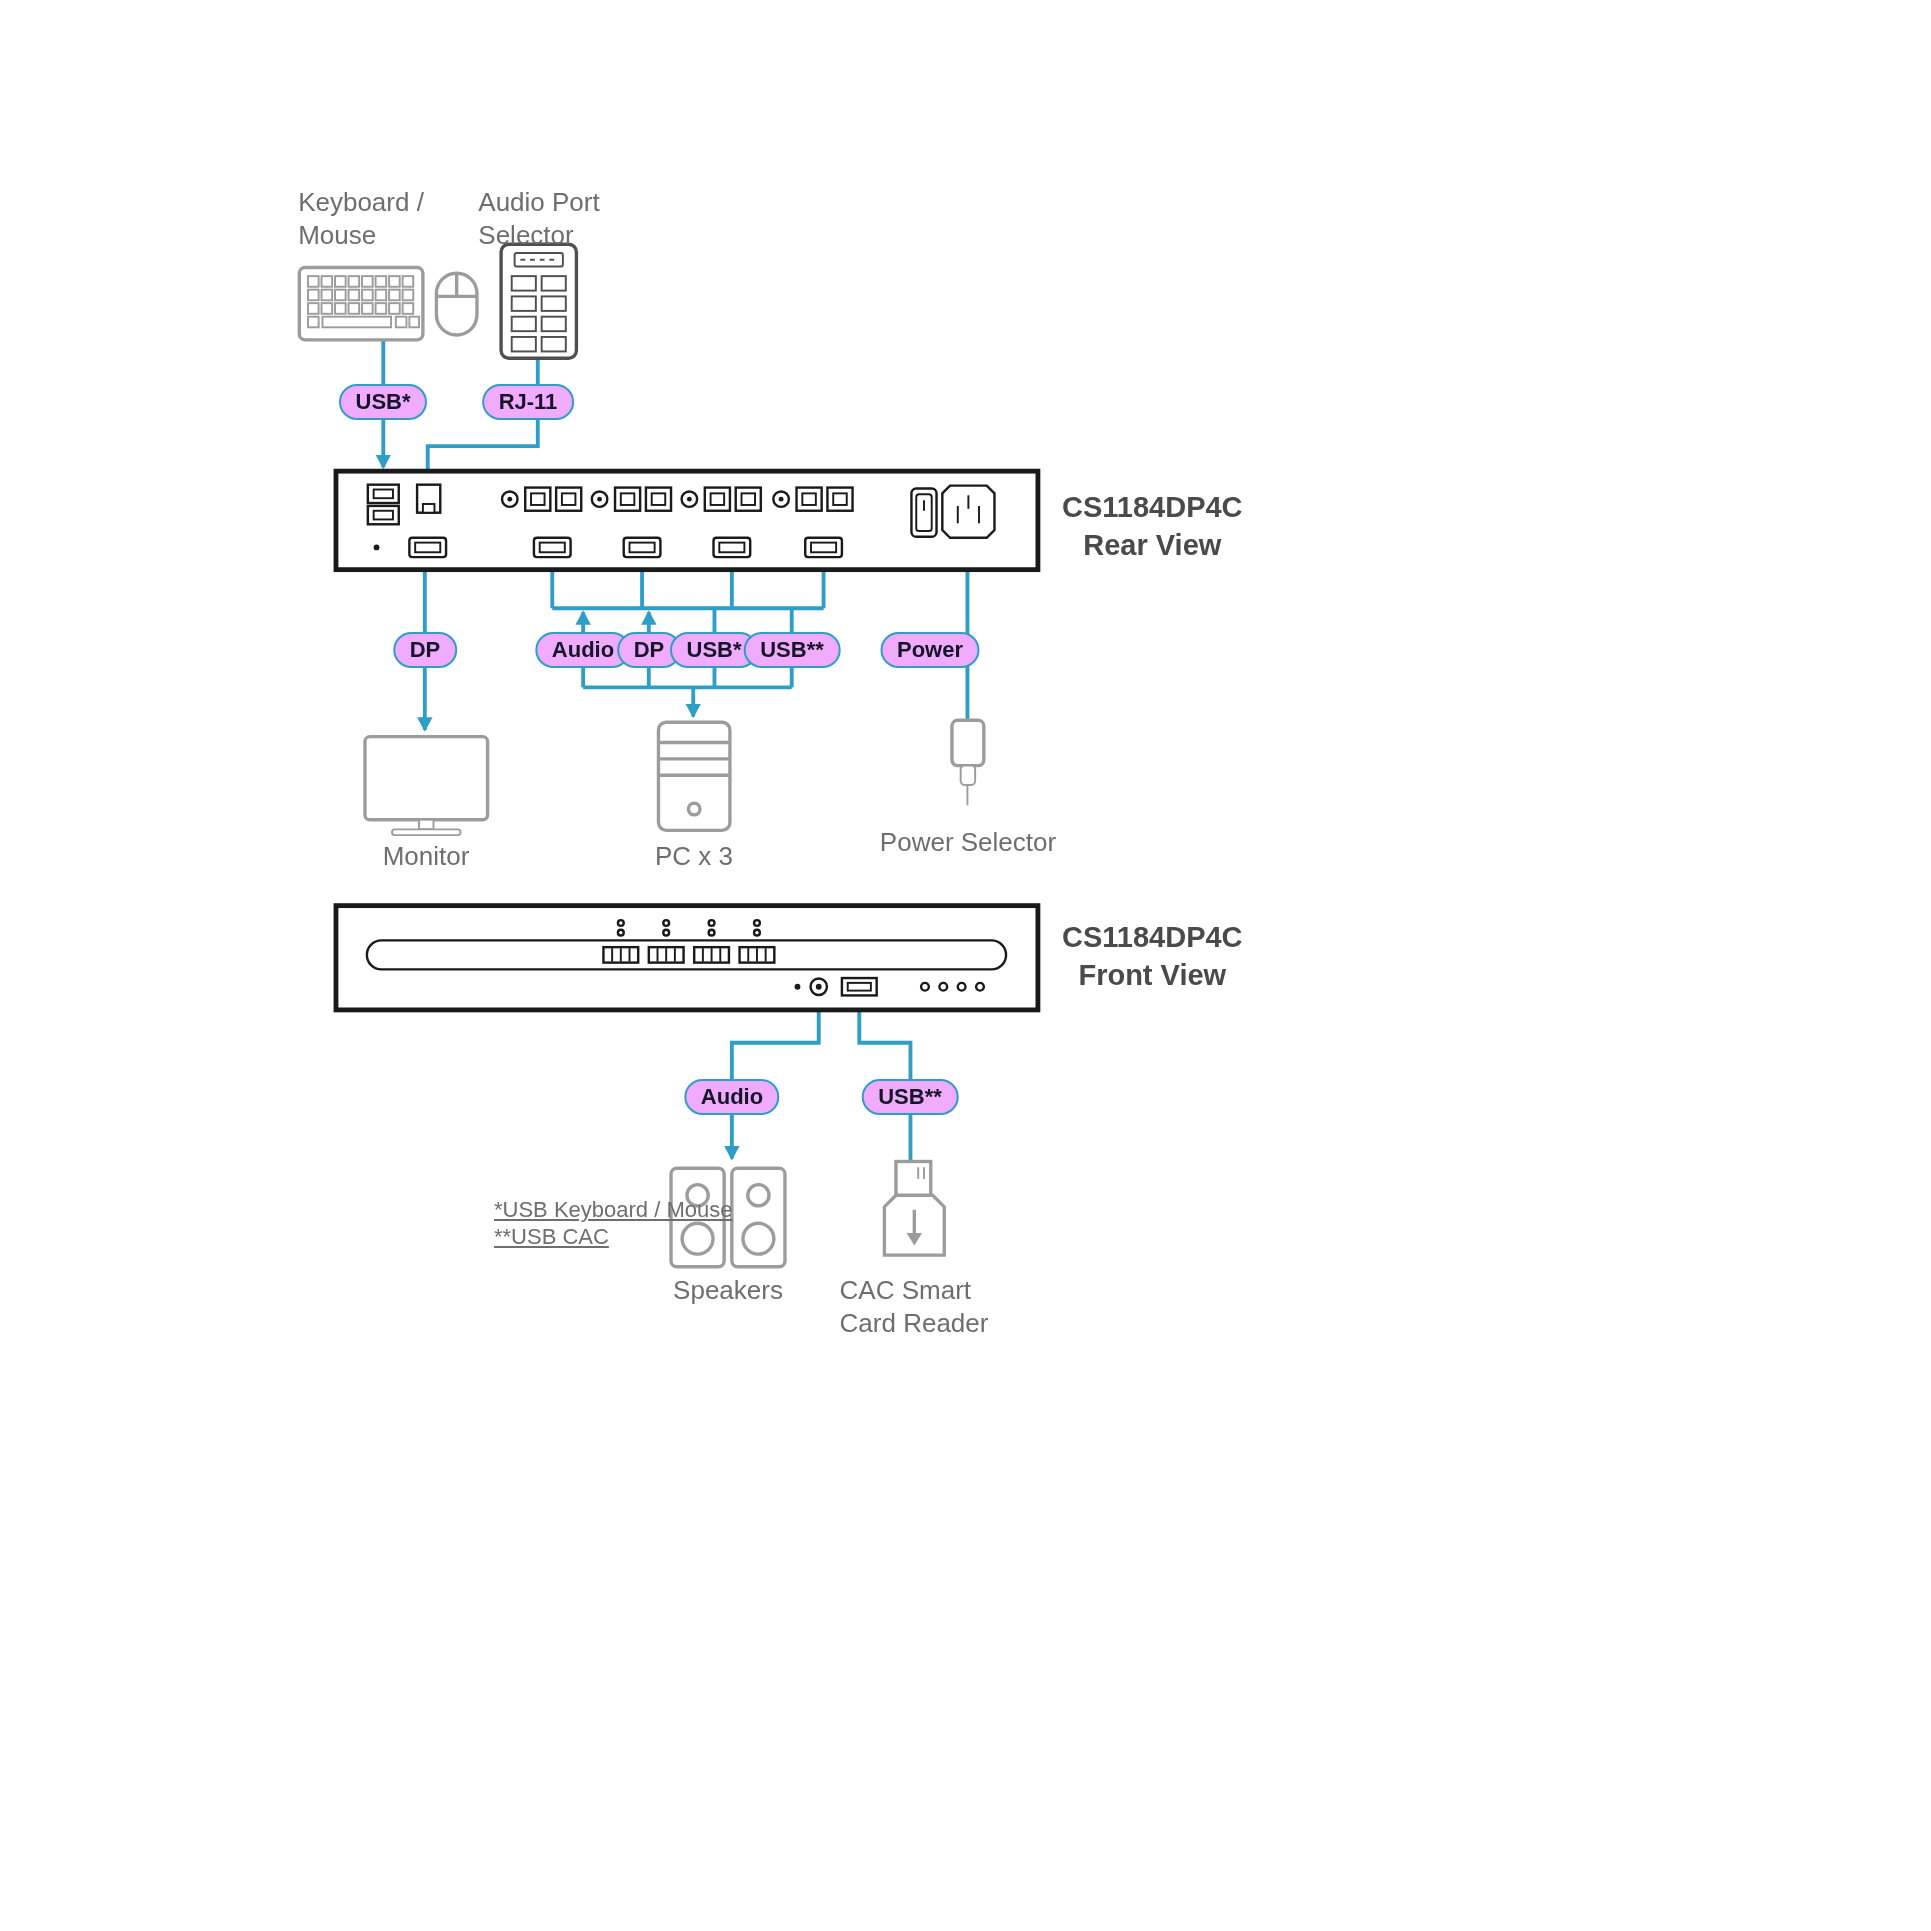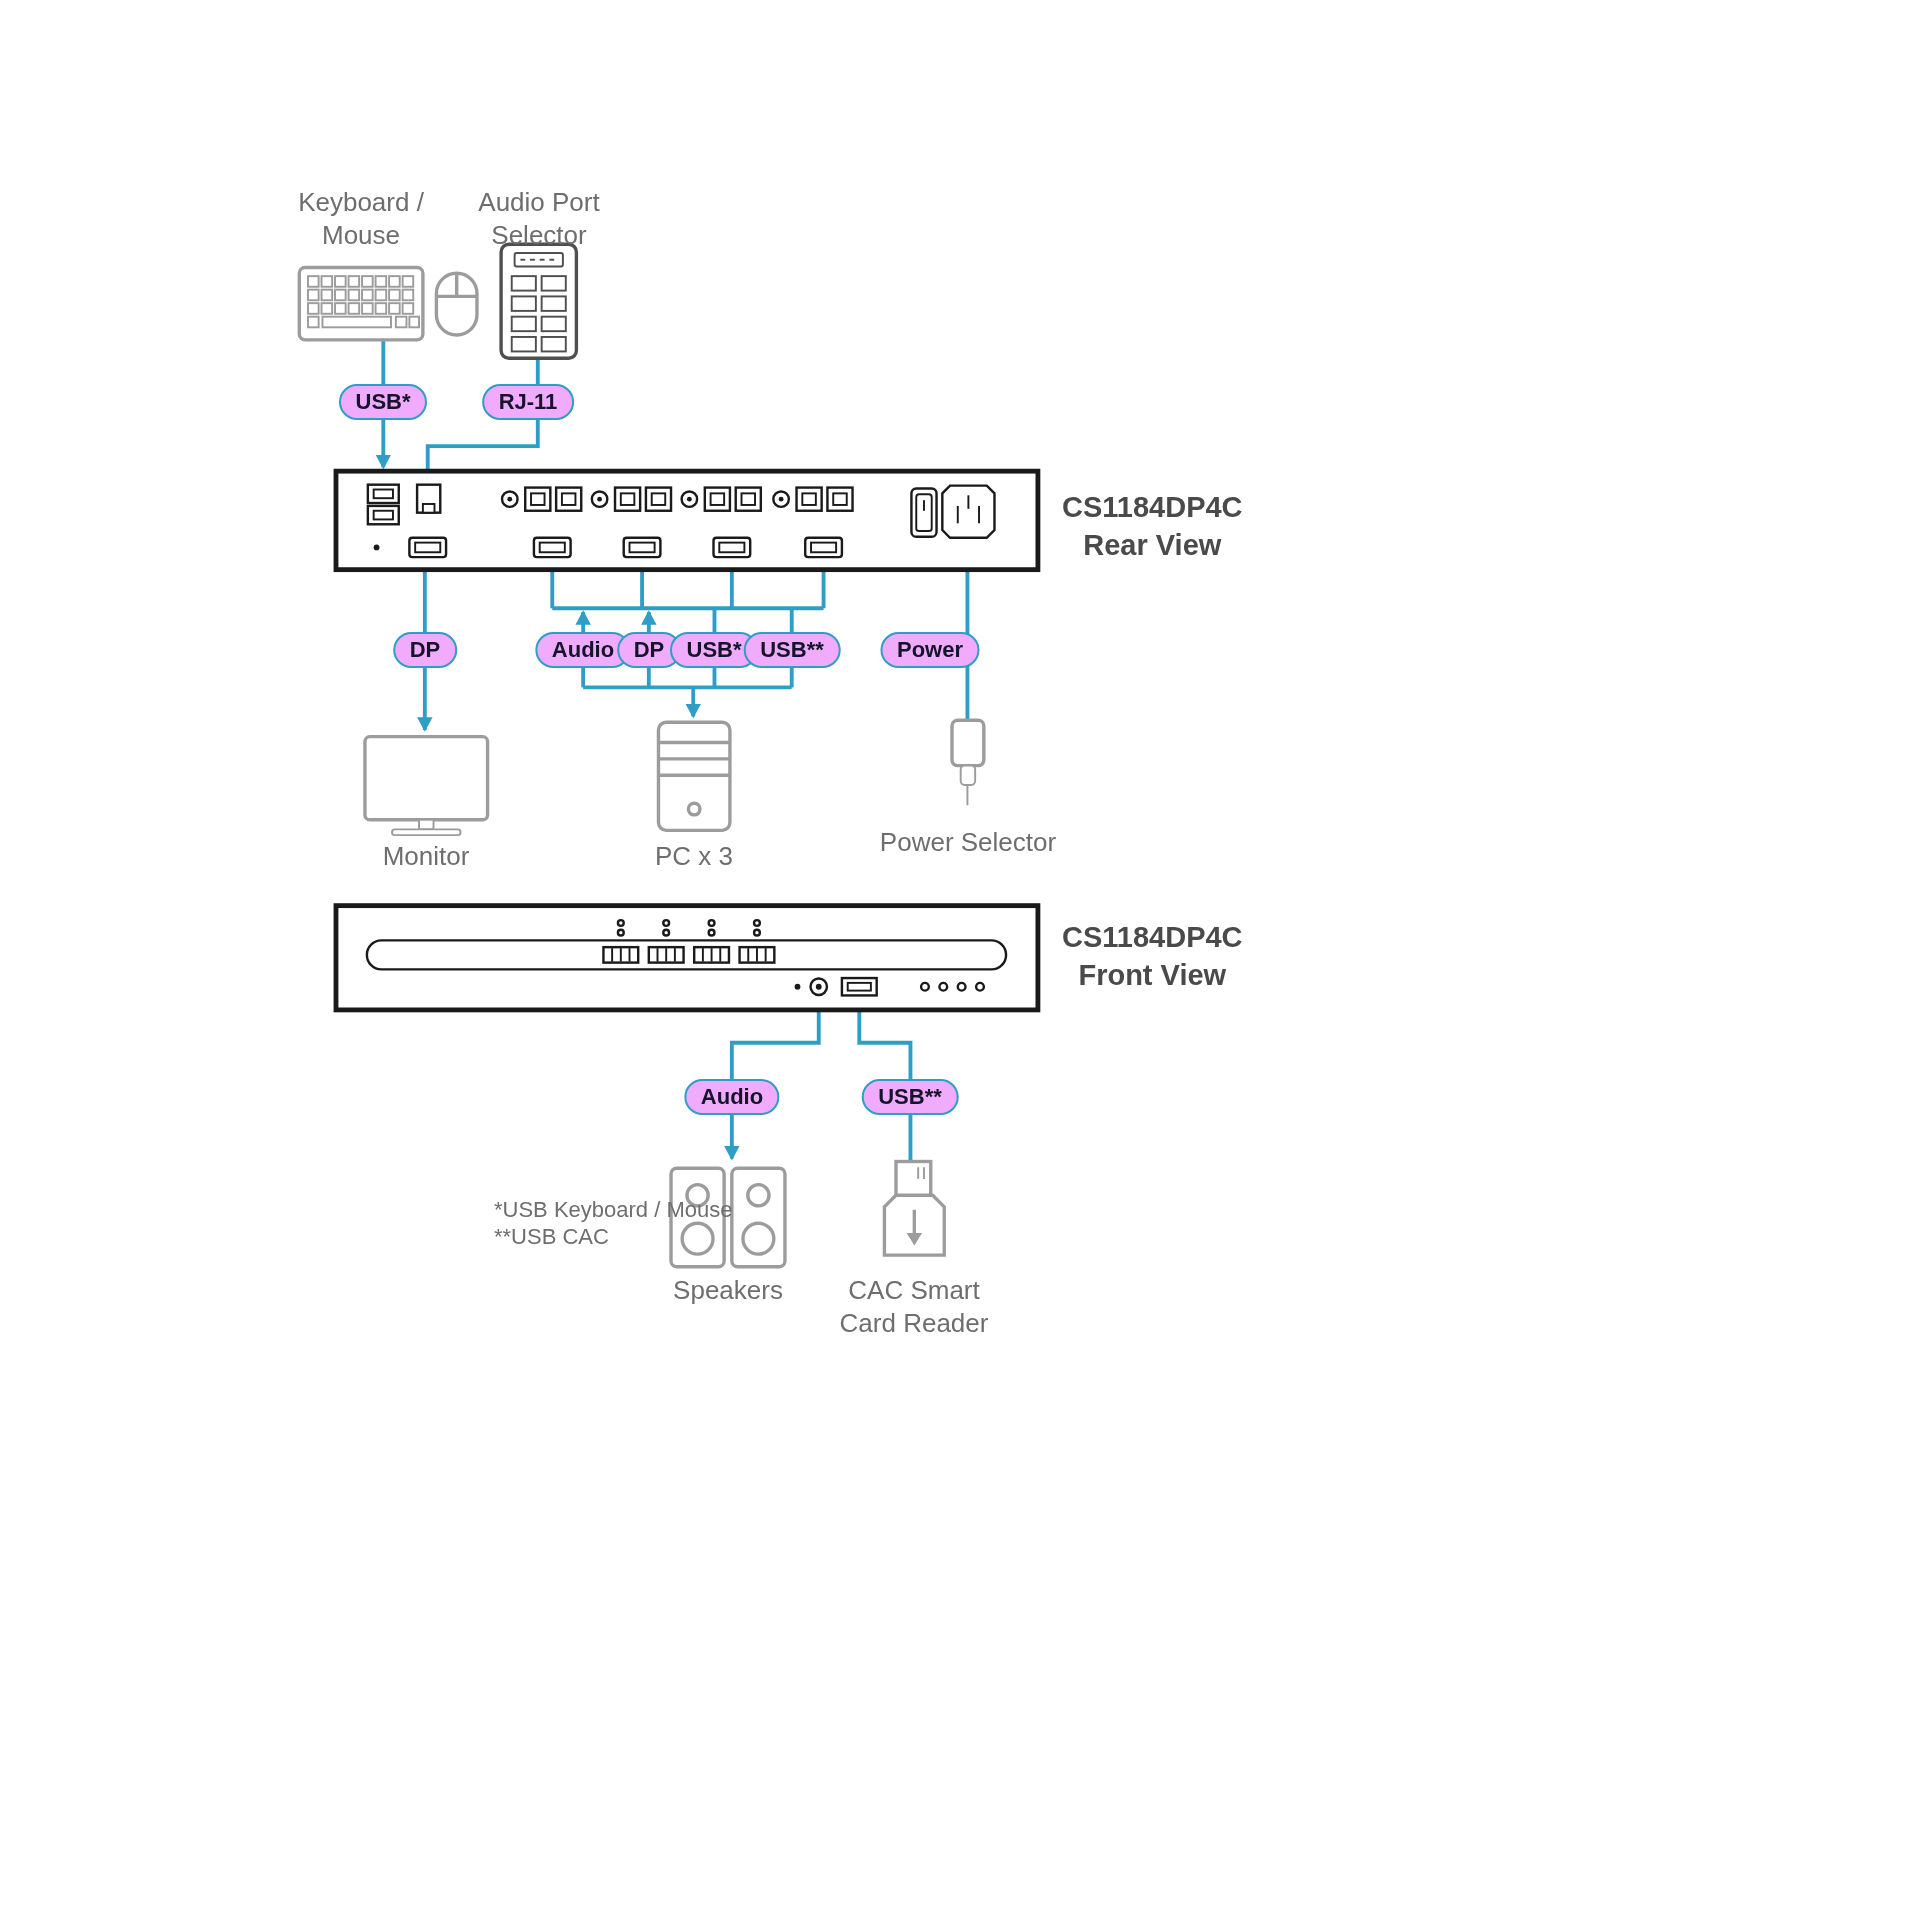--- a/index.html
+++ b/index.html
@@ -1,26 +1,26 @@
 <!DOCTYPE html>
 <html style="--accent: #2E9EC7; --panel-black: #1A1A1A; --device-gray: #9C9C9C; --selector-gray: #4F4F4F; --label-gray: #6E6E6E; --title-gray: #4A4A4A; --pill-text: #15152A;"><head>
 <meta charset="utf-8">
 <style>
   * { margin:0; padding:0; box-sizing:border-box; }
   html,body { background:#ffffff; }
   body { font-family:"Liberation Sans", sans-serif; width:1931px; height:1931px; }
   .canvas { position:relative; width:1931px; height:1931px; background:#fff; overflow:hidden; }
   .canvas > svg { position:absolute; left:0; top:0; }
 
-  .lbl { position:absolute; transform:translateX(-50%); text-align:center;
+  .lbl { position:absolute; transform:translateX(-50%); text-align:left;
          white-space:pre-line; font-size:26px; line-height:1.28;
          color:var(--label-gray,#6e6e6e); }
   .title { position:absolute; font-size:29px; font-weight:bold;
            color:var(--title-gray,#4a4a4a); line-height:1.3; white-space:pre-line;text-align:center; }
-  .foot { position:absolute; font-size:22px; color:var(--label-gray,#6e6e6e); }
+  .foot { position:absolute; font-size:22px; color:var(--label-gray,#6e6e6e);text-decoration:underline; }
   .pill { position:absolute; transform:translateX(-50%); background:#f0abfc;
           border:2.9px solid var(--accent,#2e9ec7); border-radius:21px;
           padding:2.9px 14.5px; font-size:22px; font-weight:bold;
           color:var(--pill-text,#15152a); white-space:nowrap; line-height:1.2; }
 
   
   .cables line, .cables polyline { stroke:var(--accent,#2e9ec7); stroke-width:4; fill:none; }
   #arrow path { fill:var(--accent,#2e9ec7); }
 
   

